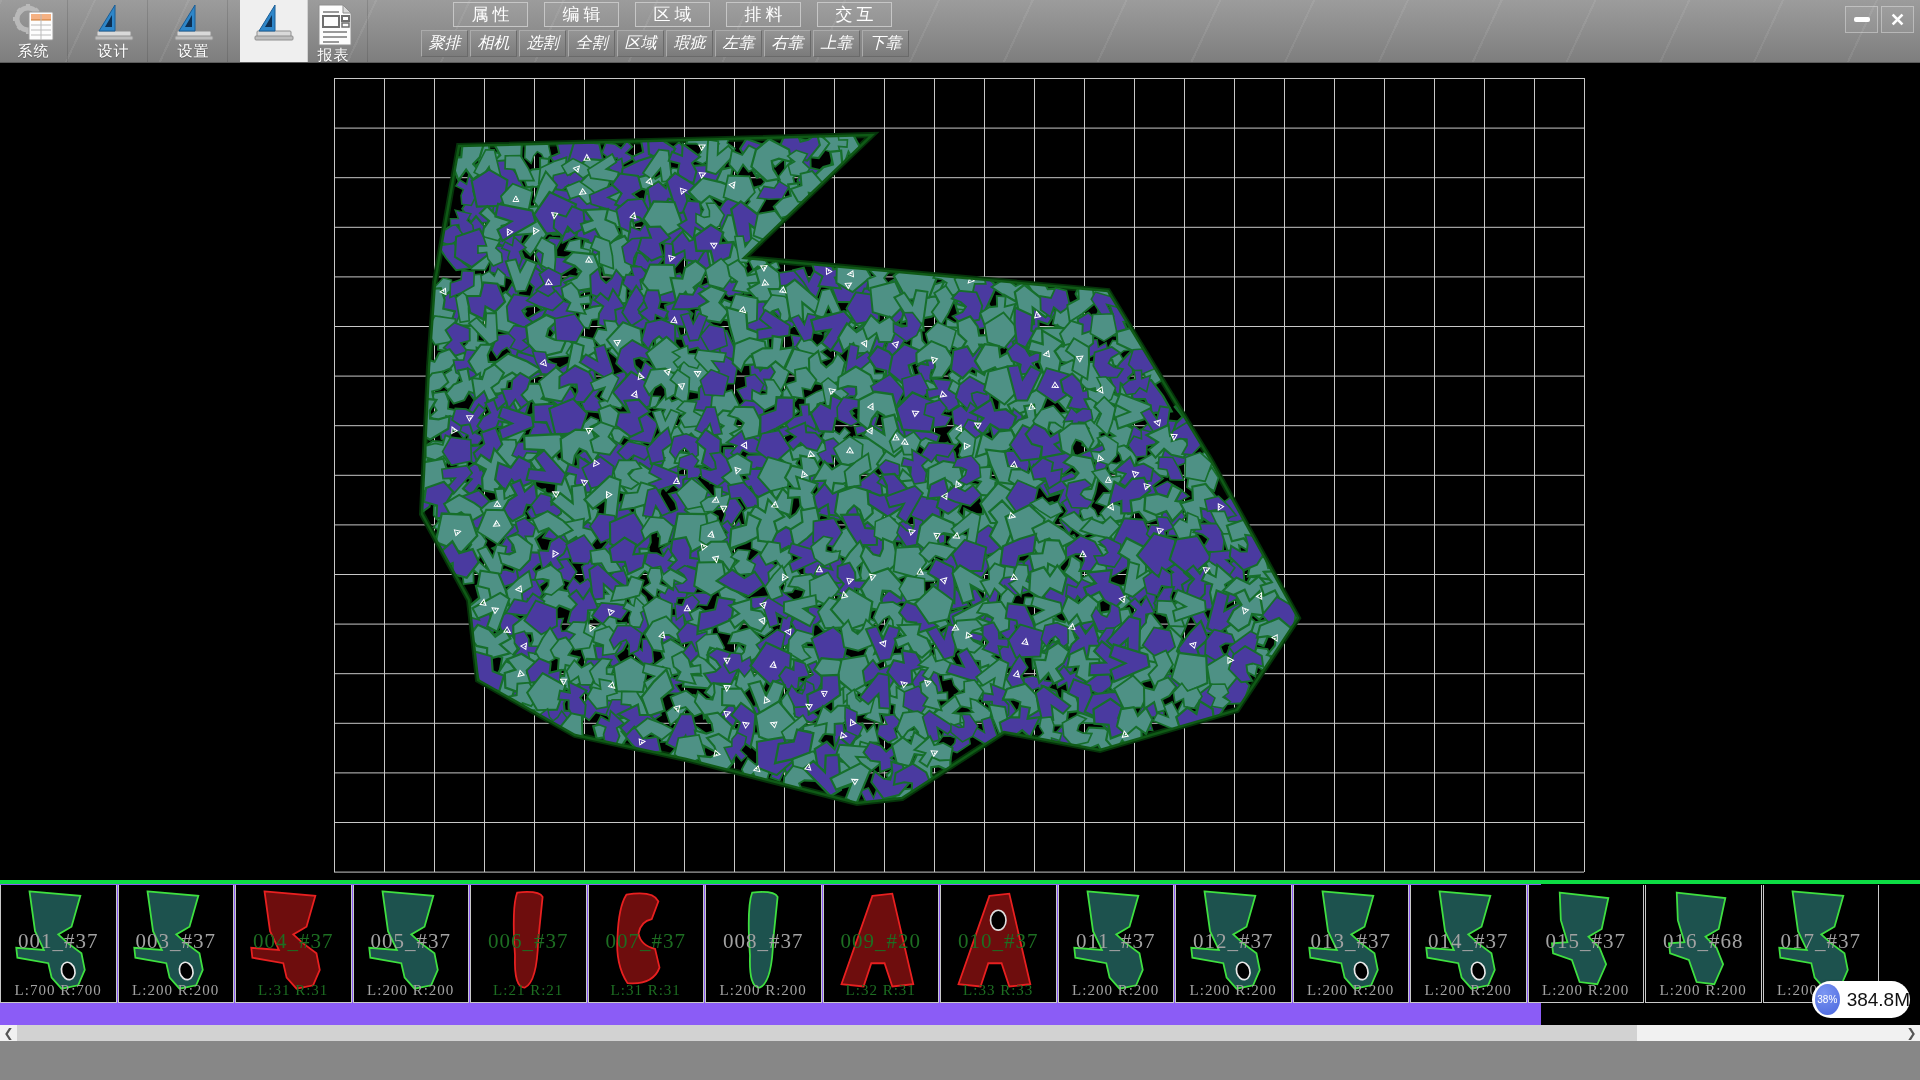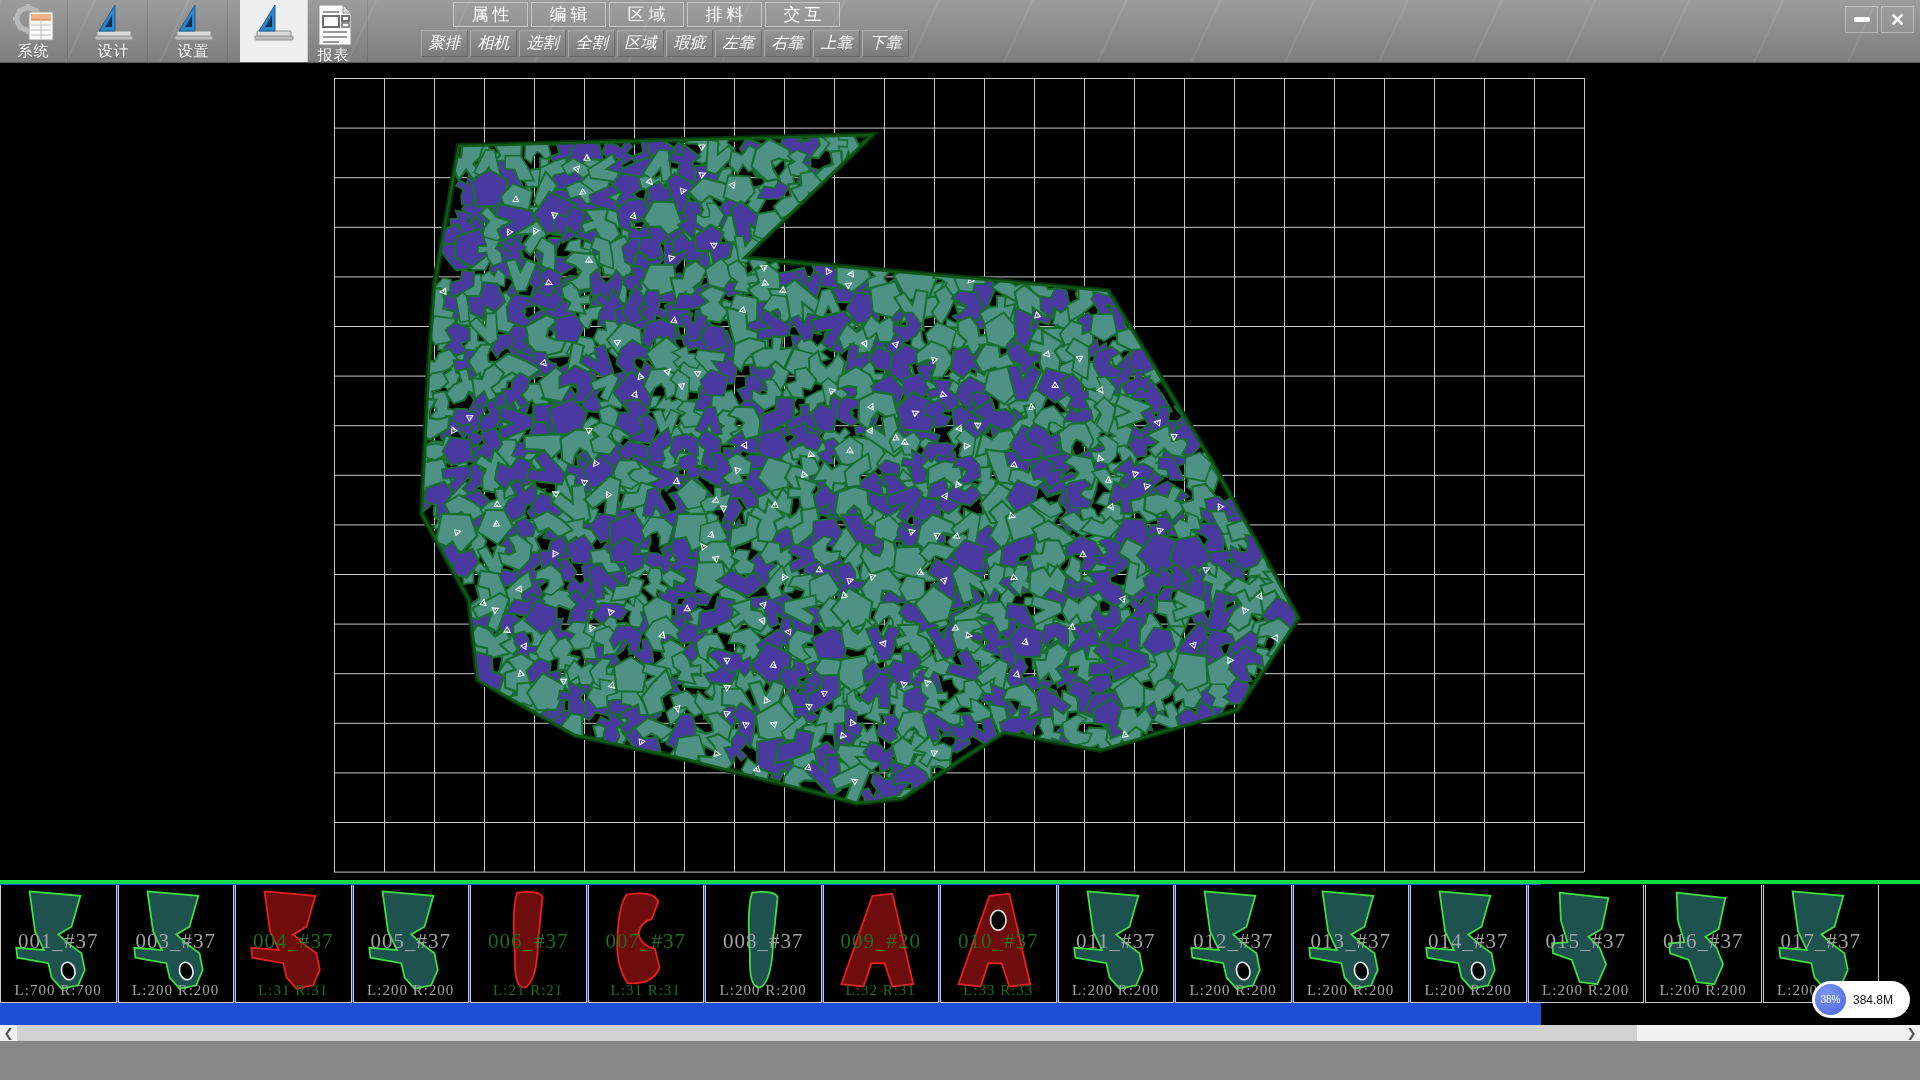--- a/index.html
+++ b/index.html
@@ -13,42 +13,42 @@
   #toolbar .hatch{position:absolute;inset:0;pointer-events:none;
     background:repeating-linear-gradient(115deg, rgba(255,255,255,0.07) 0 2px, transparent 2px 85px);}
   .bigbtn{position:absolute;top:0;height:62px;width:68px;box-sizing:border-box;
     border-right:1px solid rgba(0,0,0,0.12);text-align:center;cursor:default;}
   .bigbtn.selected{background:#efefef;}
   .bigbtn svg{display:block;margin:3px auto 0;}
   .bigbtn .lbl{font-size:15px;color:#fff;line-height:16px;letter-spacing:1px;
     text-shadow:0 1px 1px rgba(0,0,0,0.25);}
   .bigbtn.selected .lbl{color:#9f9f9f;text-shadow:none;margin-top:22px;}
 
-  #menurow1{position:absolute;left:421px;top:2px;display:flex;gap:3px;padding-left:32px;}
+  #menurow1{position:absolute;left:421px;top:2px;display:flex;gap:16px;padding-left:32px;}
   #menurow1 .m1{width:75px;height:25px;box-sizing:border-box;border:1px solid #c6c6c6;
     color:#fff;font-size:17px;display:flex;align-items:center;justify-content:center;
     letter-spacing:4px;padding-left:4px;background:rgba(255,255,255,0.04);}
   #menurow2{position:absolute;left:421px;top:30px;display:flex;gap:2px;}
   #menurow2 .m2{width:47px;height:27px;box-sizing:border-box;
     border:1px solid #ababab;border-bottom-color:#6a6a6a;border-right-color:#6a6a6a;
     background:linear-gradient(#949494,#7b7b7b);
     color:#fff;font-size:16px;display:flex;align-items:center;justify-content:center;font-style:italic;}
 
   .wctl{position:absolute;top:6px;width:33px;height:27px;box-sizing:border-box;
     border:1px solid rgba(255,255,255,0.35);display:flex;align-items:center;justify-content:center;
     color:#fff;font-size:18px;font-weight:bold;background:rgba(255,255,255,0.05);}
   #min-btn{left:1845px;} #close-btn{left:1881px;}
   #min-btn .bar{width:16px;height:5px;background:#fff;border-radius:2px;}
 
   
   #canvas{position:absolute;left:0;top:63px;width:1920px;height:817px;background:#000;}
   #gridsvg{position:absolute;left:334px;top:15px;}
 
   
-  #strip{position:absolute;left:0;top:880px;width:1541px;height:145px;background:#1d4ed8;}
+  #strip{position:absolute;left:0;top:880px;width:1541px;height:145px;background:#8b5cf6;}
   #greenline{position:absolute;left:0;top:0;width:1920px;height:4px;background:#0ddd44;}
   #cells{position:absolute;left:0;top:5px;height:118px;display:flex;}
   .cell{position:relative;flex:0 0 116.5px;height:118px;box-sizing:border-box;
     border:1px solid #c9c9c9;border-top:none;background:#000;margin-right:1px;}
   .cell svg{position:absolute;inset:2px;}
   .cell .cid{position:absolute;left:0;right:0;top:44px;text-align:center;
     font-family:"Liberation Serif", serif;font-size:21px;letter-spacing:1px;}
   .cell .clr{position:absolute;left:0;right:0;bottom:3px;text-align:center;
     font-family:"Liberation Serif", serif;font-size:15px;letter-spacing:1px;}
   .cell.normal .cid,.cell.normal .clr{color:#a2a2a2;}
@@ -62,21 +62,21 @@
   #hthumb{position:absolute;left:17px;top:0;width:1620px;height:16px;background:#d2d2d2;}
   #statusbar{position:absolute;left:0;top:1041px;width:1920px;height:39px;background:#878787;}
 
   
   #membadge{position:absolute;left:1812px;top:981px;width:98px;height:37px;background:#fff;
     border-radius:19px;z-index:60;box-shadow:0 1px 3px rgba(0,0,0,0.35);
     display:flex;align-items:center;}
   #memcircle{width:31px;height:31px;margin-left:3px;border-radius:50%;
     background:radial-gradient(circle at 35% 30%, #7b96f2, #4a66de);
     color:#fff;font-size:10px;display:flex;align-items:center;justify-content:center;}
-  #memval{margin-left:7px;color:#111;font-size:12px;}
+  #memval{margin-left:7px;color:#111;font-size:19px;}
 </style>
 </head>
 <body>
 
 <div id="app">
 
   <div id="toolbar">
     <div class="hatch"></div>
     <div id="bigbtns">
         <div class="bigbtn" style="left: 0px;"><span><svg width="44" height="40" viewBox="0 0 44 40">
@@ -1982,21 +1982,21 @@
           <svg viewBox="0 0 100 100">
       <path d="M26,5 L70,10 L64,38 L52,45 L62,55 L68,70 L60,88 L44,86 L37,66 L20,60 L19,51 L33,50 L27,30 Z" fill="#1d524e" stroke="#3fe040" stroke-width="1.6"></path>
           </svg>
     <div class="cid">015_#37</div>
     <div class="clr">L:200 R:200</div>
         </div>
         <div class="cell normal">
           <svg viewBox="0 0 100 100">
       <path d="M26,5 L70,10 L64,38 L52,45 L62,55 L68,70 L60,88 L44,86 L37,66 L20,60 L19,51 L33,50 L27,30 Z" fill="#1d524e" stroke="#3fe040" stroke-width="1.6"></path>
           </svg>
-    <div class="cid">016_#37</div>
+    <div class="cid">016_#68</div>
     <div class="clr">L:200 R:200</div>
         </div>
         <div class="cell normal">
           <svg viewBox="0 0 100 100">
       <path d="M24,4 L70,8 L62,36 L50,43 L59,51 L71,60 L74,75 L68,89 L53,92 L44,82 L41,69 L13,64 L12,55 L37,57 L29,40 Z" fill="#1d524e" stroke="#3fe040" stroke-width="1.6"></path>
           </svg>
     <div class="cid">017_#37</div>
     <div class="clr">L:200 R:200</div>
         </div>
       </div>

